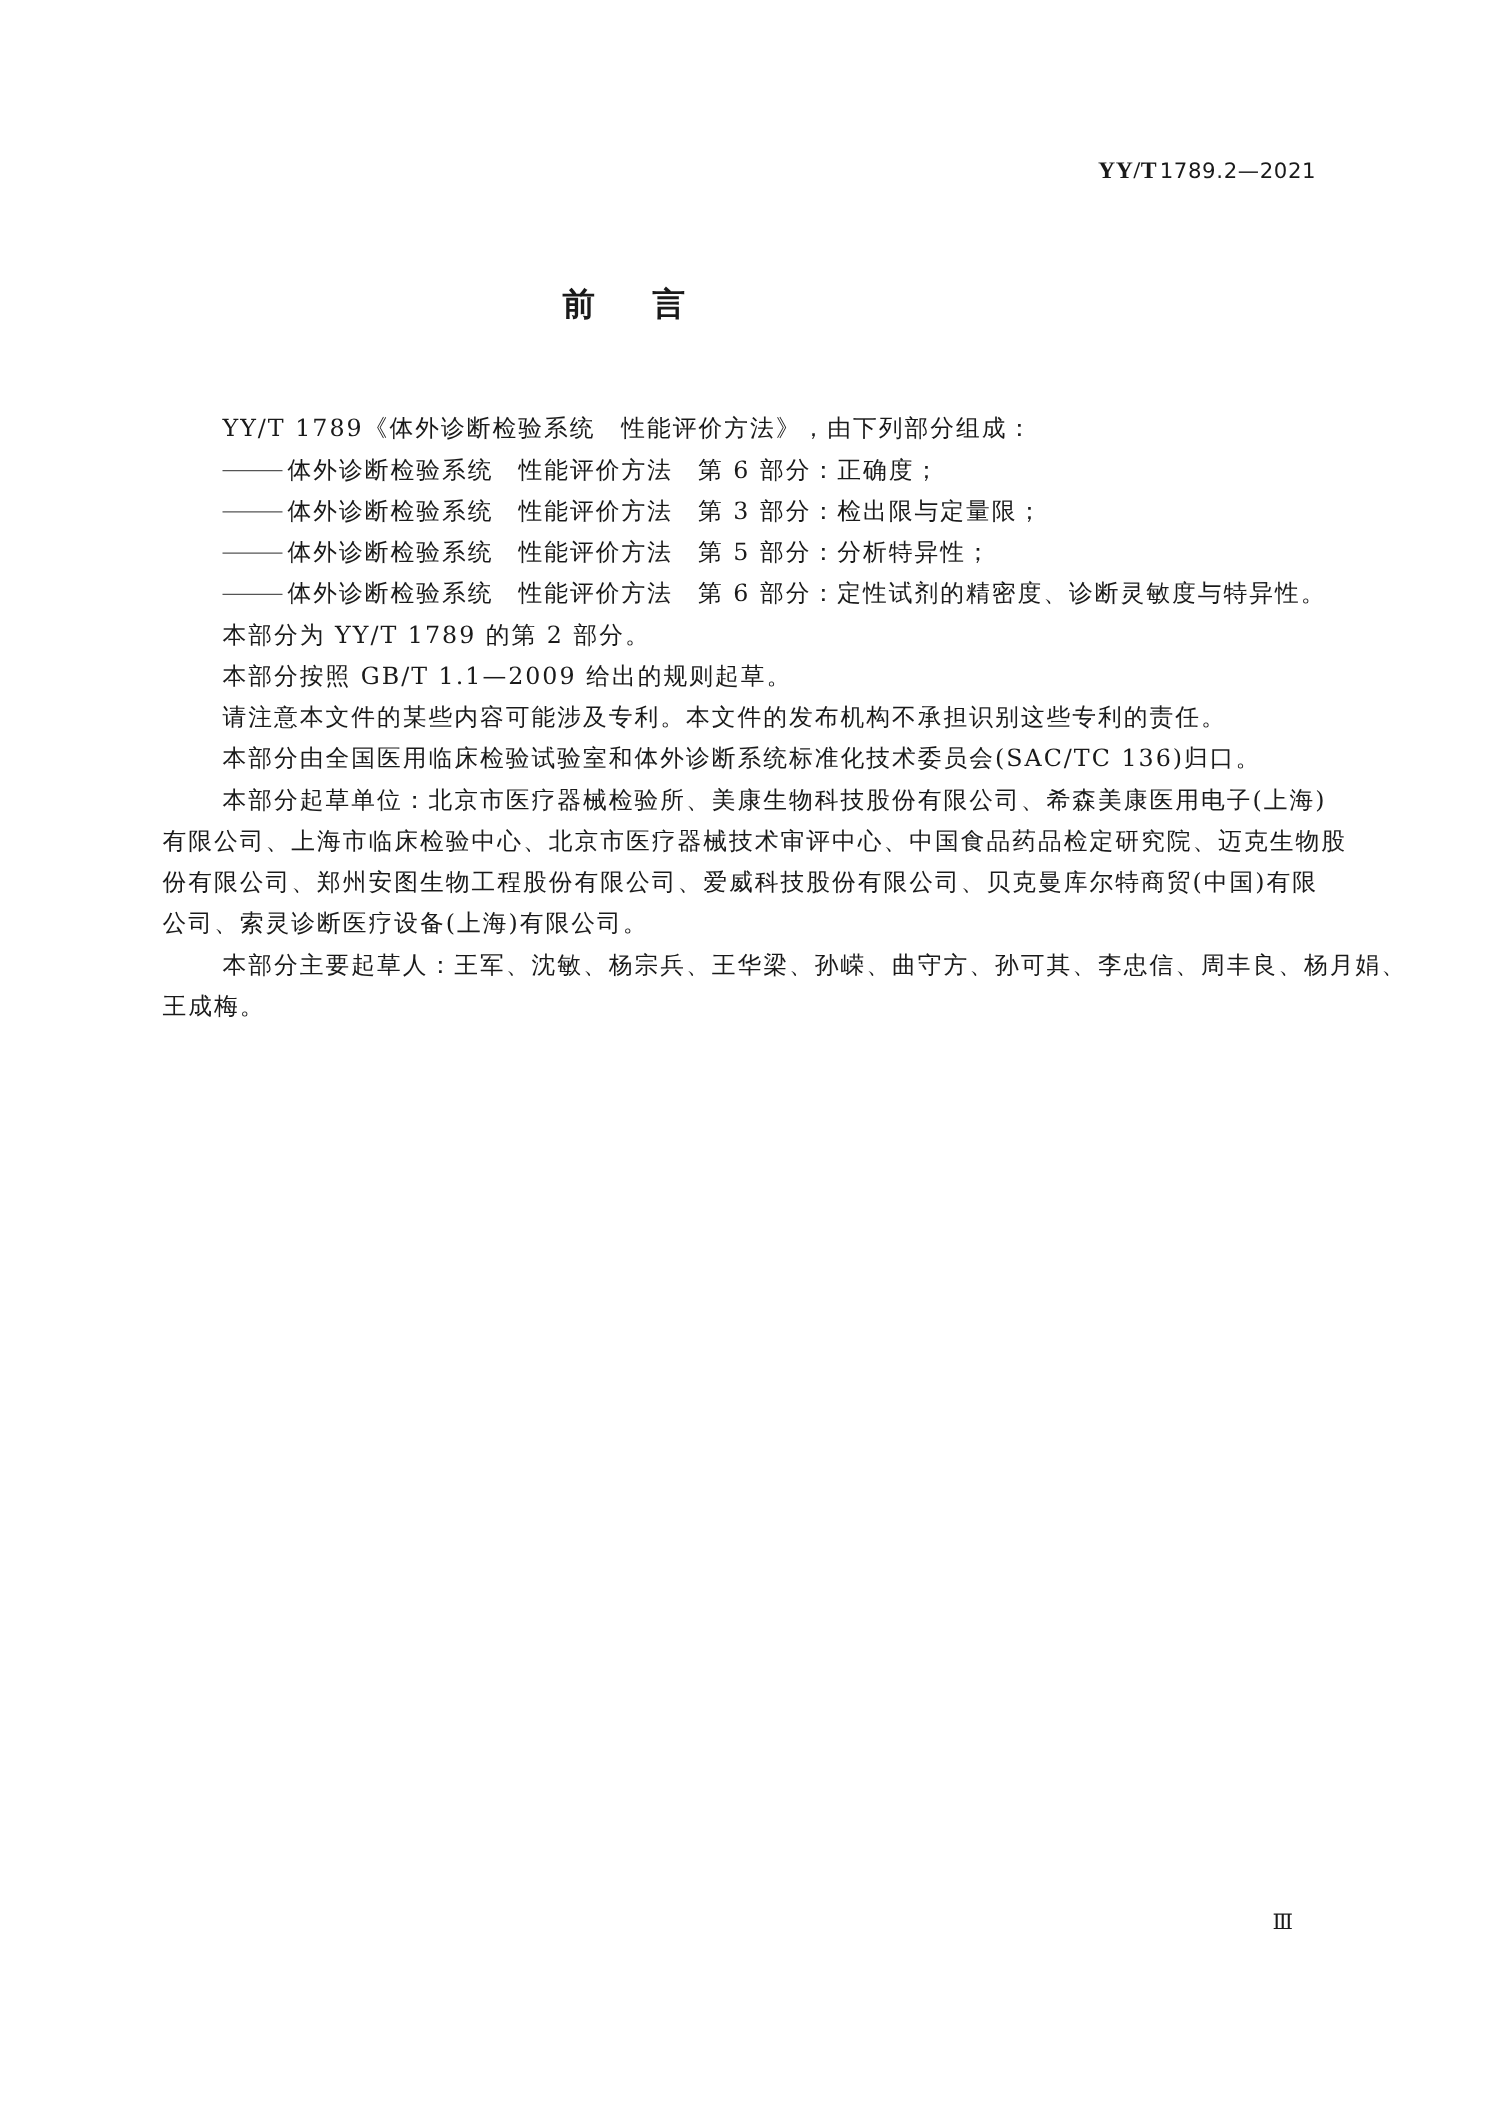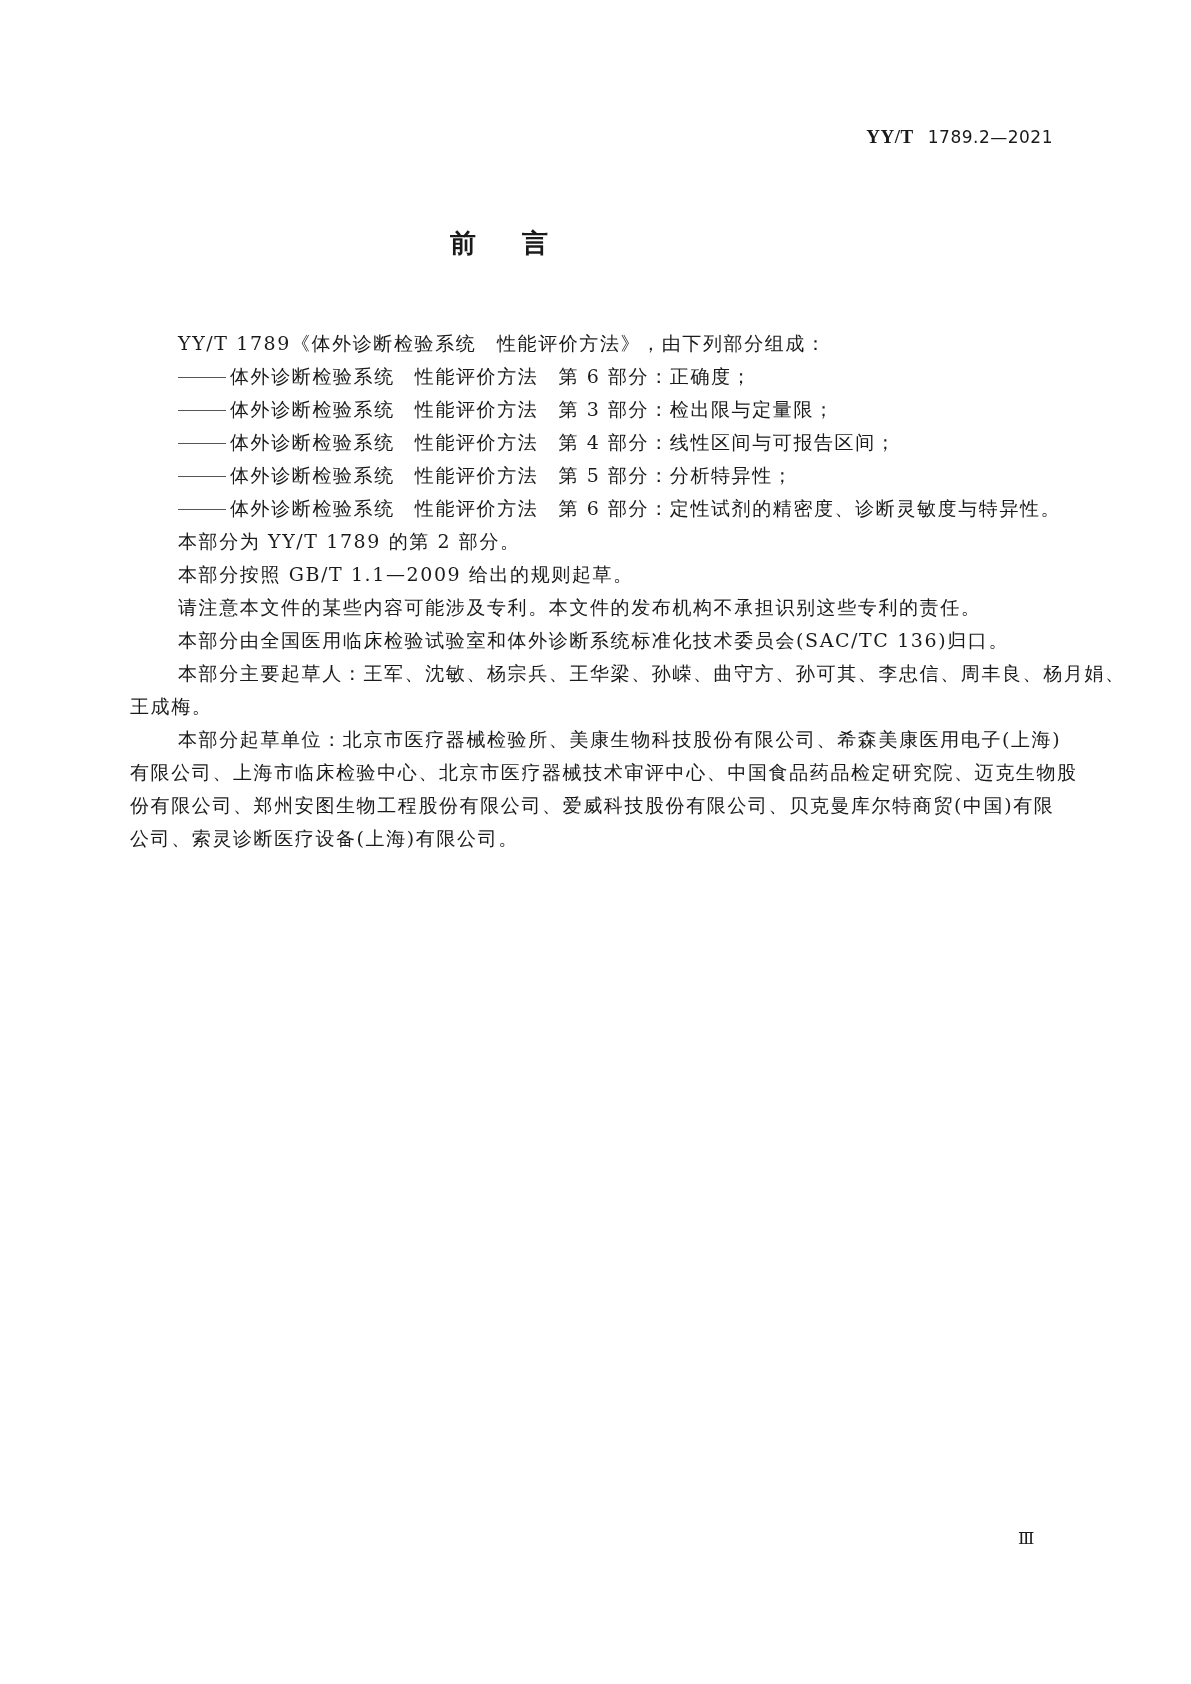--- a/index.html
+++ b/index.html
@@ -23,21 +23,21 @@
       letter-spacing: 0.5px;
       white-space: nowrap;
     }
     .header-code .prefix {
       font-family: Liberation Serif, serif;
       font-weight: bold;
       font-size: 19px;
     }
     .header-code .num {
       font-family: "DejaVu Sans", "Liberation Sans", sans-serif;
-      margin-left: 14px;
+      margin-left: 2px;
     }
     .title {
       position: absolute;
       top: 226px;
       left: 0;
       width: 998px;
       text-align: center;
       font-family: "DejaVu Sans", "Liberation Sans", sans-serif;
       font-weight: bold;
       font-size: 26px;
@@ -94,40 +94,37 @@
 <div class="content">
   <div class="line indent">YY/T 1789《体外诊断检验系统　性能评价方法》，由下列部分组成：</div>
 
   <div class="line indent">
     <span class="dash"></span><span>体外诊断检验系统</span><span class="gap"></span><span>性能评价方法</span><span class="gap"></span><span>第 6 部分：正确度；</span>
   </div>
   <div class="line indent">
     <span class="dash"></span><span>体外诊断检验系统</span><span class="gap"></span><span>性能评价方法</span><span class="gap"></span><span>第 3 部分：检出限与定量限；</span>
   </div>
   <div class="line indent">
-    <span class="dash"></span><span>体外诊断检验系统</span><span class="gap"></span><span>性能评价方法</span><span class="gap"></span><span>第 4 部分：线性区间与可报告区间；</span>
-  </div>
-  <div class="line indent">
     <span class="dash"></span><span>体外诊断检验系统</span><span class="gap"></span><span>性能评价方法</span><span class="gap"></span><span>第 5 部分：分析特异性；</span>
   </div>
   <div class="line indent">
     <span class="dash"></span><span>体外诊断检验系统</span><span class="gap"></span><span>性能评价方法</span><span class="gap"></span><span>第 6 部分：定性试剂的精密度、诊断灵敏度与特异性。</span>
   </div>
 
   <div class="line indent">本部分为 YY/T 1789 的第 2 部分。</div>
   <div class="line indent">本部分按照 GB/T 1.1—2009 给出的规则起草。</div>
   <div class="line indent">请注意本文件的某些内容可能涉及专利。本文件的发布机构不承担识别这些专利的责任。</div>
   <div class="line indent">本部分由全国医用临床检验试验室和体外诊断系统标准化技术委员会(SAC/TC 136)归口。</div>
 
   <div>
-    <div class="line indent">本部分主要起草人：王军、沈敏、杨宗兵、王华梁、孙嵘、曲守方、孙可其、李忠信、周丰良、杨月娟、</div>
-    <div class="line">王成梅。</div>
-  </div>
-
-  <div>
     <div class="line indent">本部分起草单位：北京市医疗器械检验所、美康生物科技股份有限公司、希森美康医用电子(上海)</div>
     <div class="line">有限公司、上海市临床检验中心、北京市医疗器械技术审评中心、中国食品药品检定研究院、迈克生物股</div>
     <div class="line">份有限公司、郑州安图生物工程股份有限公司、爱威科技股份有限公司、贝克曼库尔特商贸(中国)有限</div>
     <div class="line">公司、索灵诊断医疗设备(上海)有限公司。</div>
+  </div>
+
+  <div>
+    <div class="line indent">本部分主要起草人：王军、沈敏、杨宗兵、王华梁、孙嵘、曲守方、孙可其、李忠信、周丰良、杨月娟、</div>
+    <div class="line">王成梅。</div>
   </div>
 </div>
 
 <div class="page-number">Ⅲ</div>
 
 </body></html>

